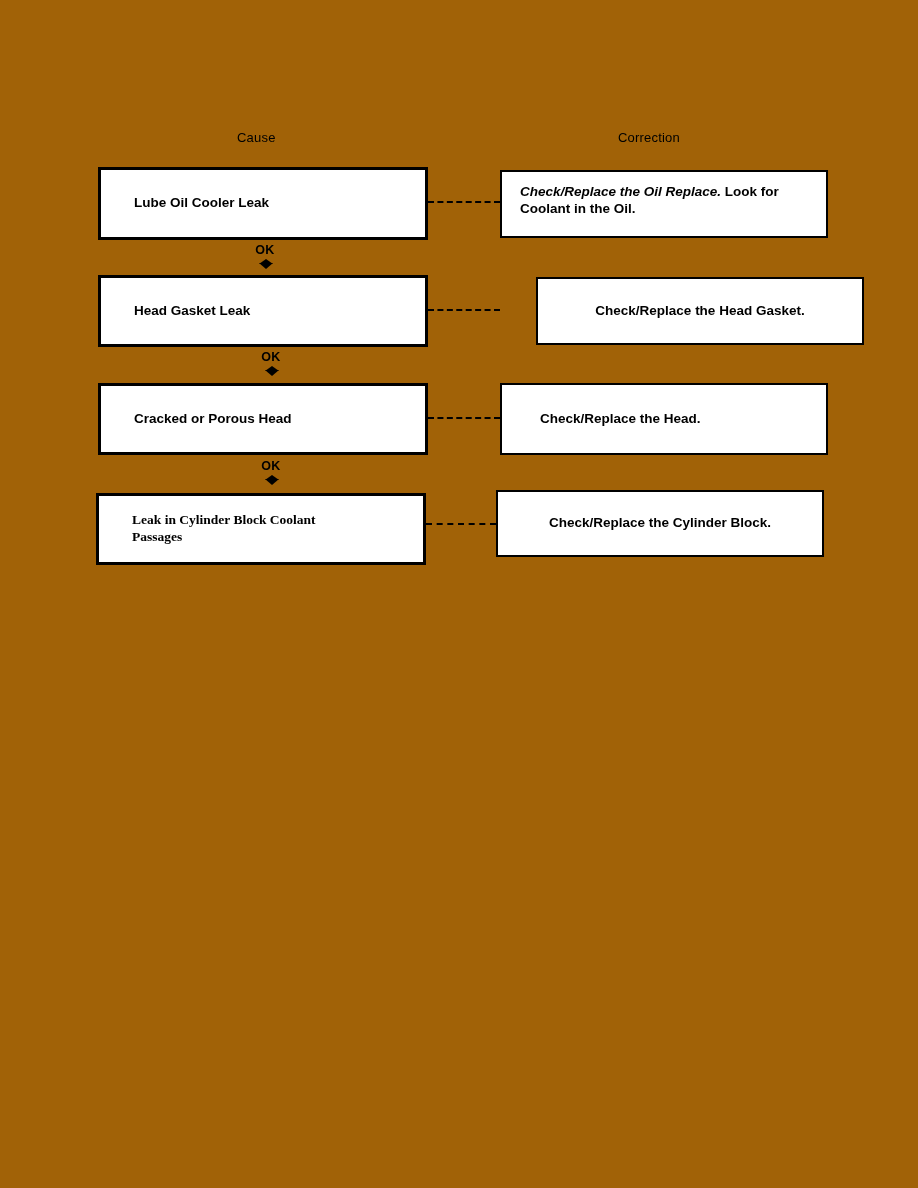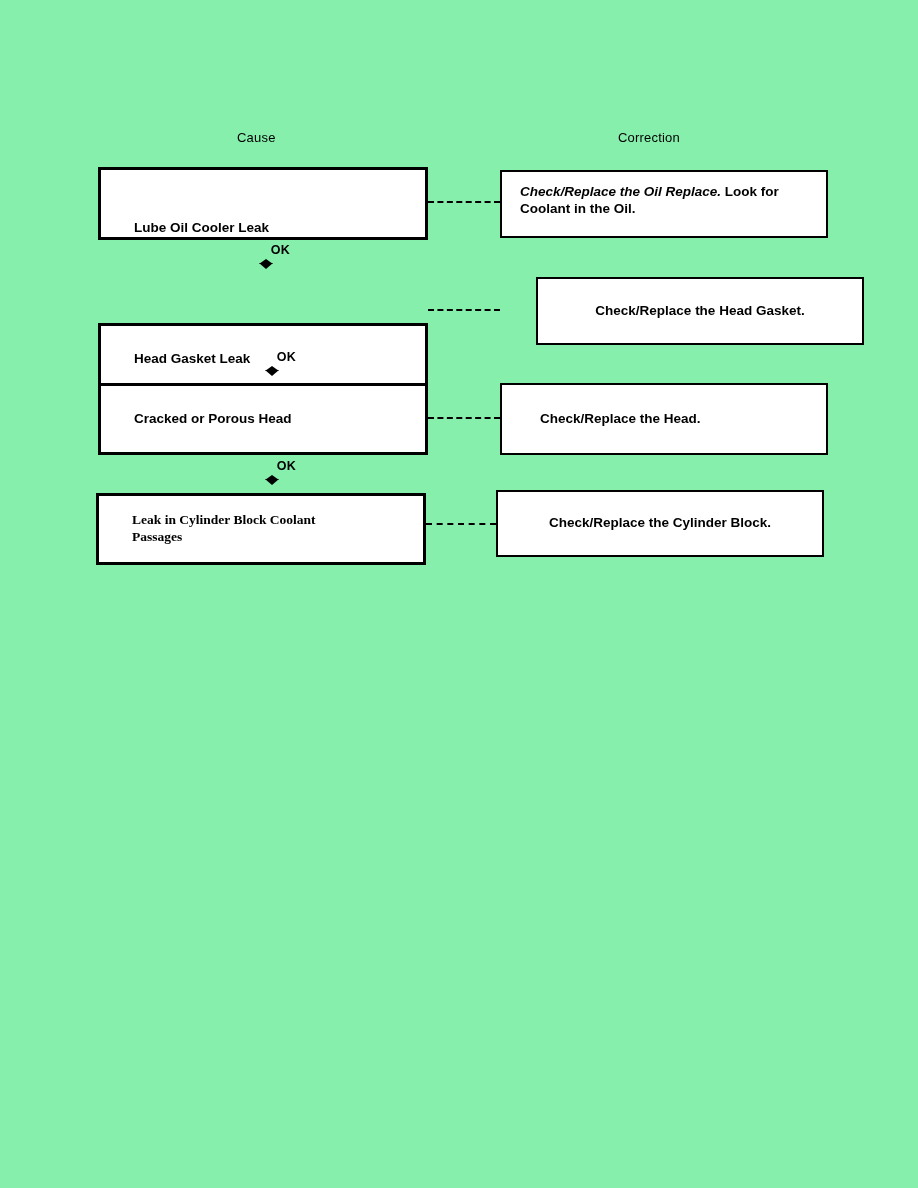--- a/index.html
+++ b/index.html
@@ -9,21 +9,21 @@
     background: #ffffff;
   }
   body {
     font-family: "Liberation Sans", sans-serif;
     color: #000000;
   }
   #page {
     position: relative;
     width: 918px;
     height: 1188px;
-    background: #86efac;
+    background: #a16207;
     overflow: hidden;
   }
 
   
   .col-header {
     position: absolute;
     font-size: 13px;
     font-weight: 400;
     letter-spacing: 0.2px;
     color: #000;
@@ -80,21 +80,21 @@
     border-top: 2px dashed #000000;
   }
 
   
   .ok-label {
     position: absolute;
     font-size: 12.5px;
     font-weight: bold;
     letter-spacing: 0.3px;
     color: #000;
-    text-align: right;
+    text-align: center;
     white-space: nowrap;
   }
   .ok-marker {
     position: absolute;
     width: 0;
     height: 0;
   }
   .ok-marker::before {
     content: "";
     position: absolute;
@@ -119,34 +119,34 @@
   }
 </style>
 </head>
 <body>
 
 <div id="page">
 
   <div class="col-header" id="header-cause">Cause</div>
   <div class="col-header" id="header-correction">Correction</div>
 
-  <div class="node-box cause-box" style="left:98px; top:167px; width:330px; height:73px;align-items:flex-end;">
+  <div class="node-box cause-box" style="left:98px; top:167px; width:330px; height:73px;">
     <div class="box-text cause-text">Lube Oil Cooler Leak</div>
   </div>
 
   <div class="dash-connector" style="left:428px; top:201px; width:72px;"></div>
 
   <div class="node-box correction-box" style="left:500px; top:170px; width:328px; height:68px; align-items:flex-start;">
     <div class="box-text correction-text" style="padding-top:12px;"><span class="italic-part">Check/Replace the Oil Replace.</span><span> Look for Coolant in the Oil.</span></div>
   </div>
 
   <div class="ok-label" style="left:240px; top:243px; width:50px;">OK</div>
   <div class="ok-marker" style="left:266px; top:266px;"></div>
 
-  <div class="node-box cause-box" style="left:98px; top:275px; width:330px; height:72px;margin-top:48px;">
+  <div class="node-box cause-box" style="left:98px; top:275px; width:330px; height:72px;">
     <div class="box-text cause-text">Head Gasket Leak</div>
   </div>
 
   <div class="dash-connector" style="left:428px; top:309px; width:72px;"></div>
 
   <div class="node-box correction-box" style="left:500px; top:277px; width:328px; height:68px;margin-left:36px;">
     <div class="box-text correction-text center">Check/Replace the Head Gasket.</div>
   </div>
 
   <div class="ok-label" style="left:246px; top:350px; width:50px;">OK</div>

